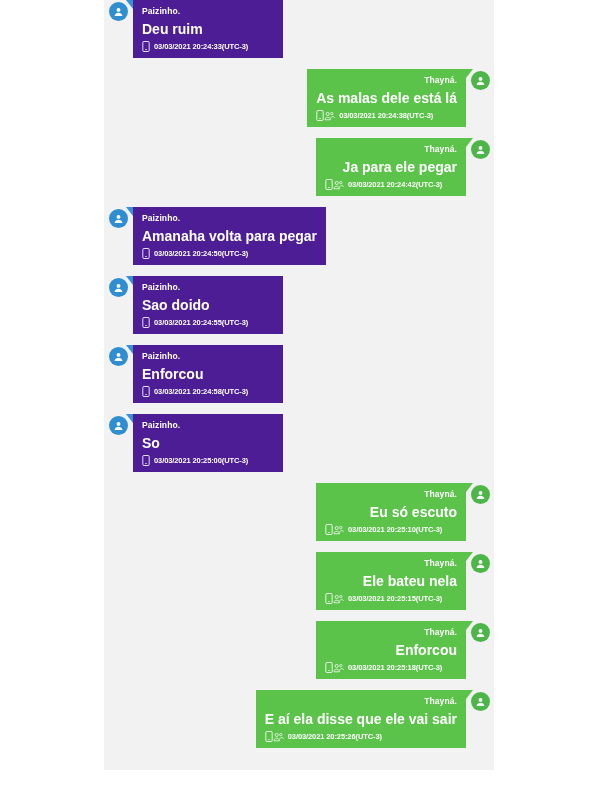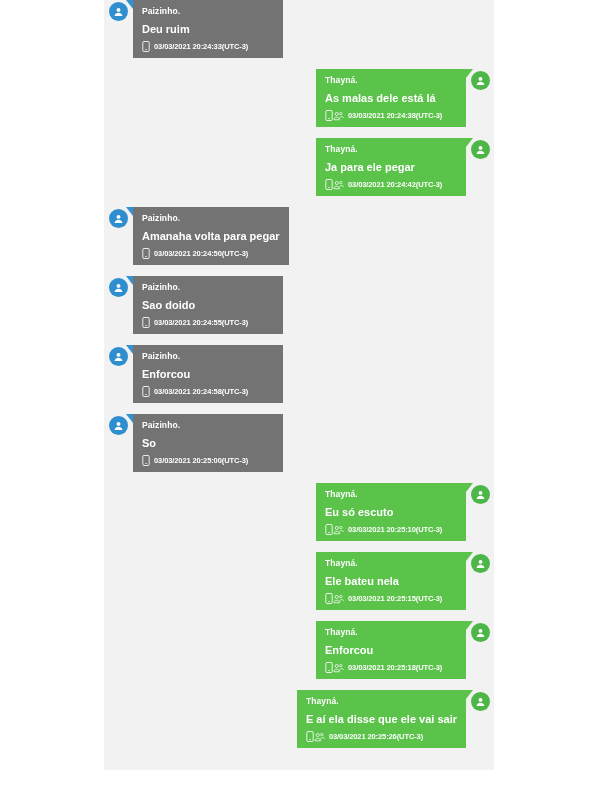--- a/index.html
+++ b/index.html
@@ -58,25 +58,25 @@
   .avatar.green { background: #4cb648; }
 
   
   .bubble {
     position: relative;
     box-sizing: border-box;
     padding: 5px 9px 6px 9px;
     min-width: 150px;
     color: #ffffff;
   }
-  .bubble.blue  { background: #737373; }
+  .bubble.blue  { background: #4c1d95; }
   .bubble.green { background: #5bc24a; }
 
   .msg-row.left  .bubble { margin-left: 5px; }
-  .msg-row.right .bubble { margin-right: 5px; }
+  .msg-row.right .bubble { margin-right: 5px; text-align: right; }
 
   
   .bubble.blue::before {
     content: "";
     position: absolute;
     left: -7px;
     top: 0px;
     width: 0; height: 0;
     border-style: solid;
     border-width: 0 7px 9px 0;
@@ -95,21 +95,21 @@
 
   .sender {
     font-size: 8.5px;
     font-weight: bold;
     letter-spacing: .1px;
     line-height: 13px;
     margin-bottom: 5px;
     color: #ffffff;
   }
   .body-text {
-    font-size: 11px;
+    font-size: 14px;
     font-weight: bold;
     line-height: 13px;
     margin-bottom: 5px;
     color: #ffffff;
     white-space: nowrap;
   }
   .meta {
     display: flex;
     align-items: center;
     font-size: 7.5px;

